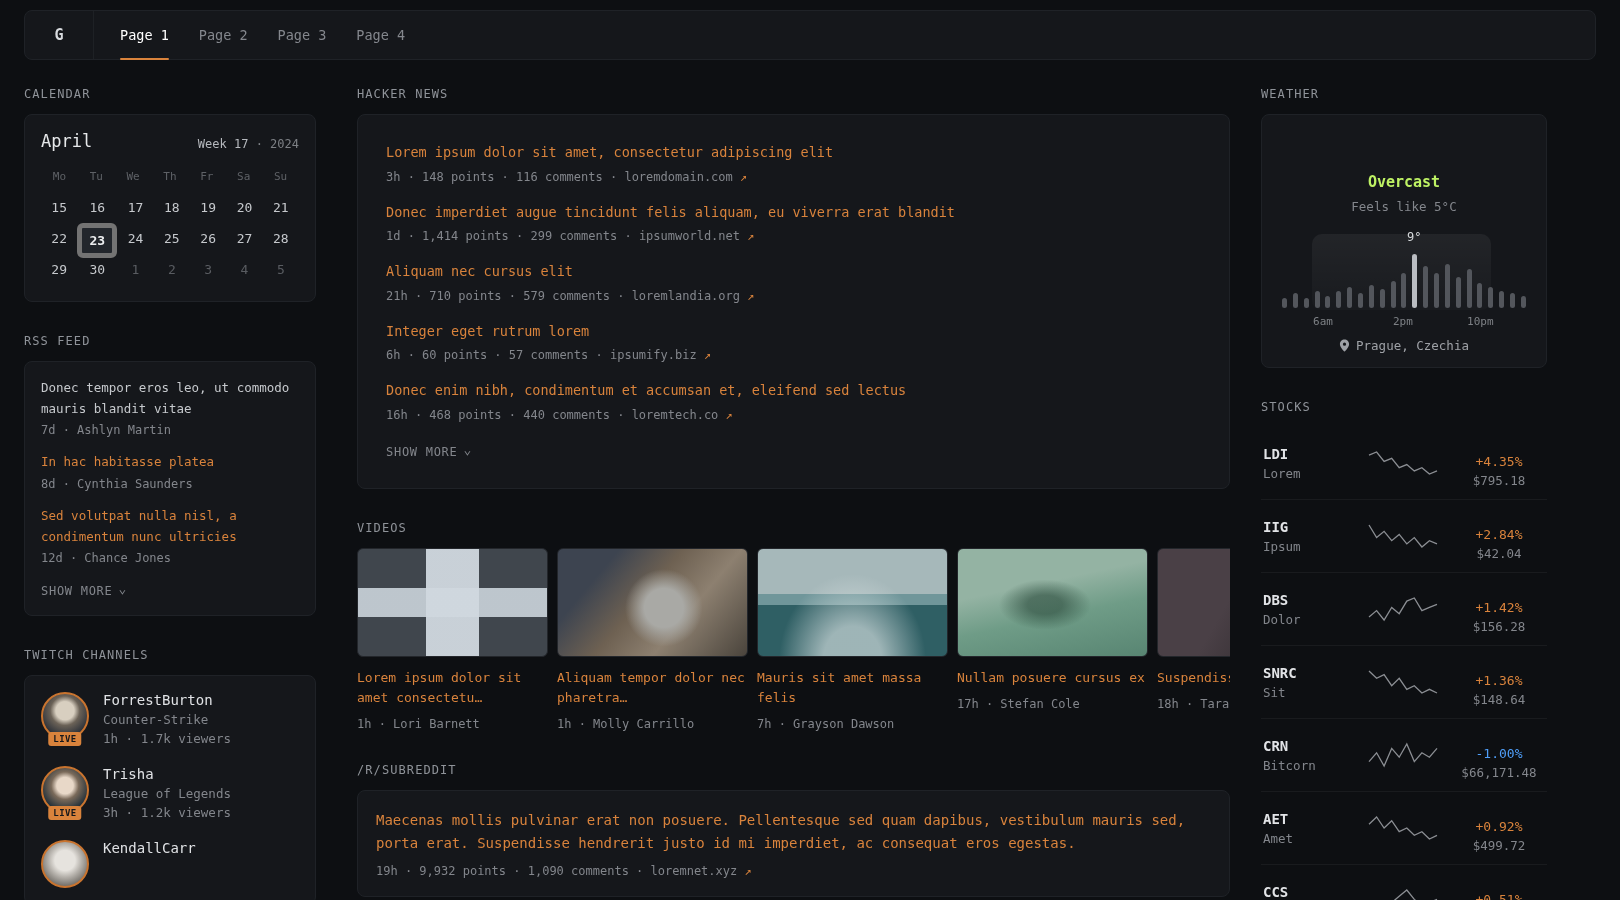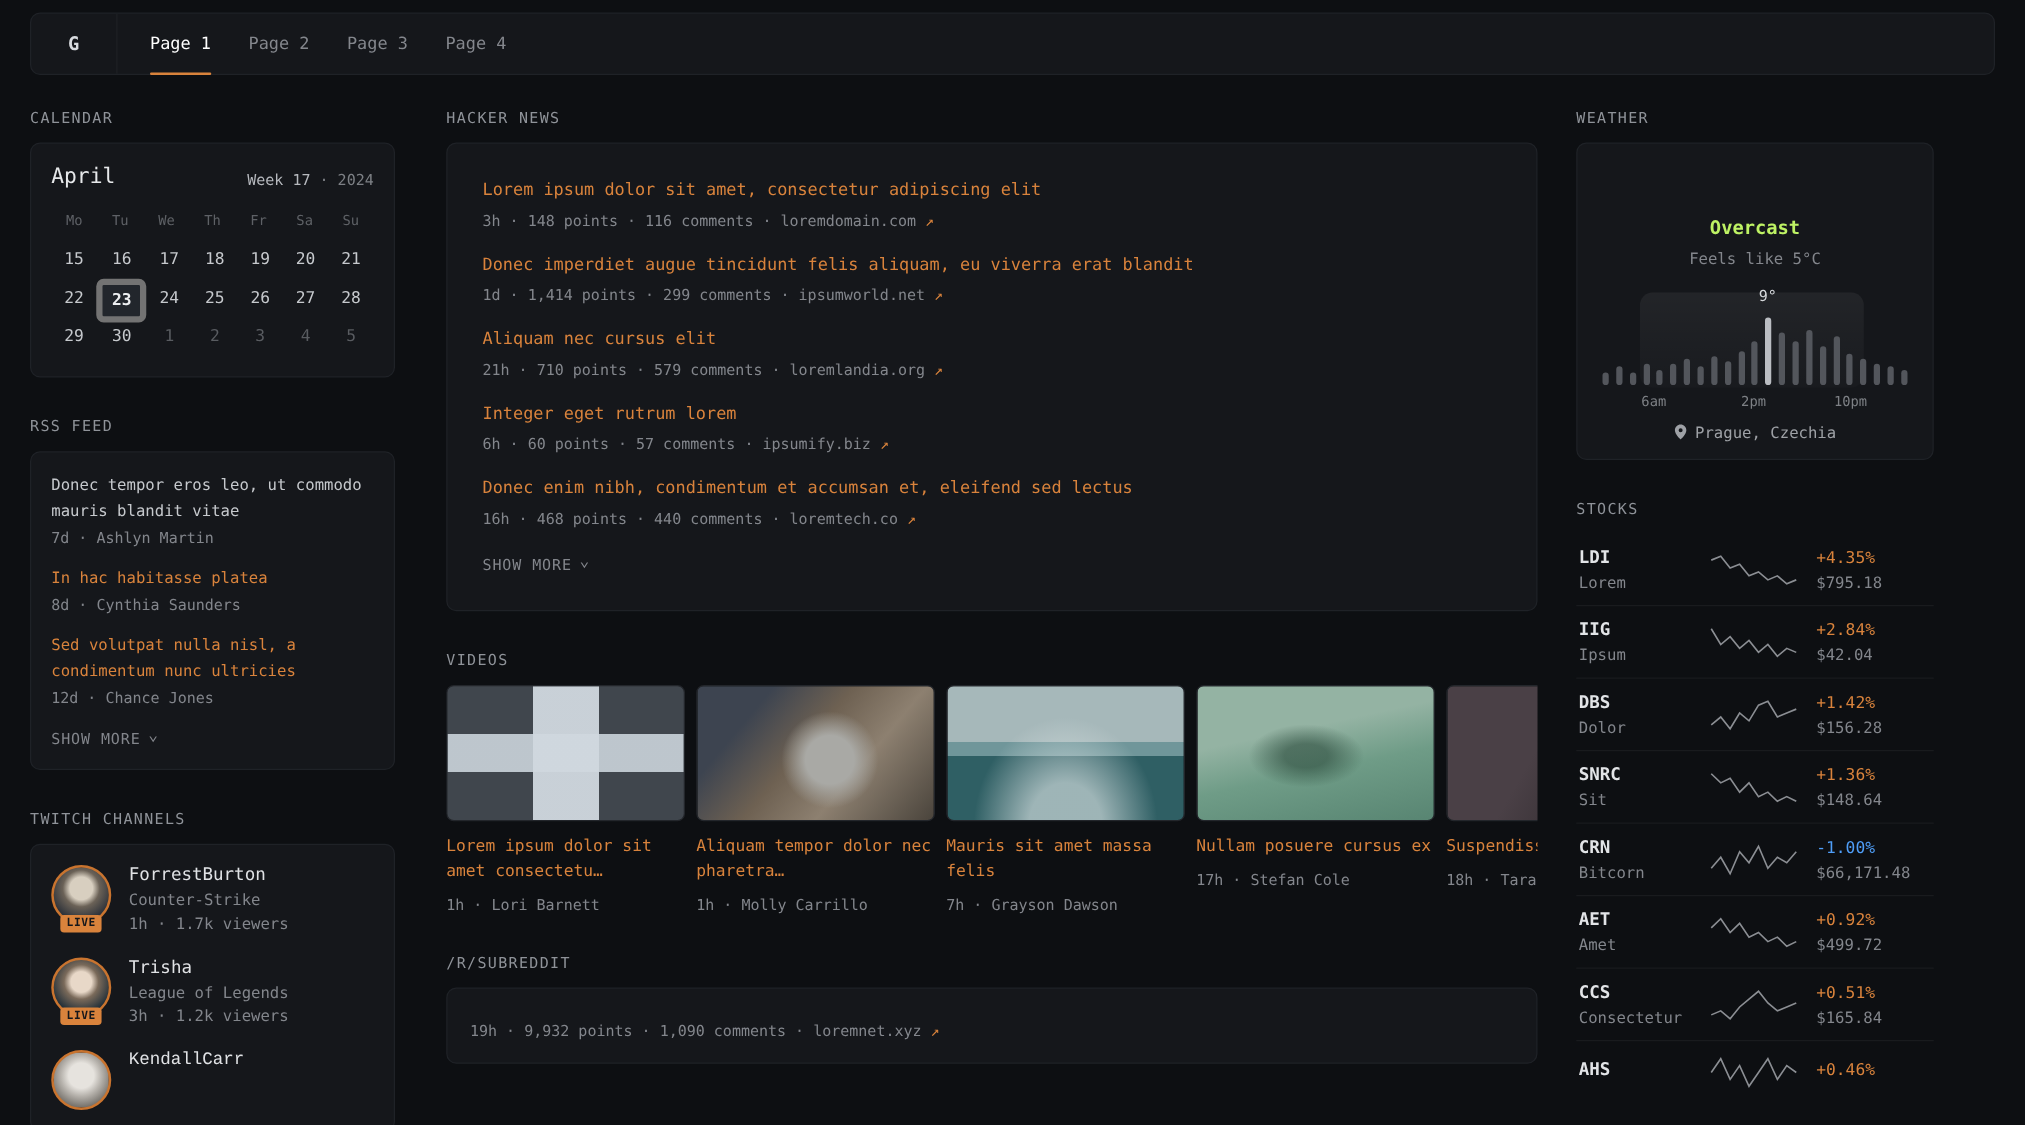--- a/index.html
+++ b/index.html
@@ -37,21 +37,21 @@
   
   .rss-item{margin-bottom:15px;}
   .rss-title{font-size:12.5px;line-height:1.65;color:#d9833c;cursor:pointer;display:block;}
   .rss-title.read{color:#c6c9cd;}
   .meta{font-size:12px;color:#83868c;margin-top:4px;}
   .show-more{font-size:12px;color:#83868c;letter-spacing:.06em;cursor:pointer;display:inline-flex;align-items:center;gap:6px;margin-top:2px;}
   .show-more .chev{font-size:13px;line-height:8px;position:relative;top:-2px;}
 
   
   .tw-row{display:flex;gap:14px;margin-bottom:20px;align-items:flex-start;}
-  .tw-row:last-child{margin-bottom:0;font-family:Liberation Mono, monospace;}
+  .tw-row:last-child{margin-bottom:0;}
   .tw-avatar-wrap{position:relative;flex:none;cursor:pointer;}
   .tw-avatar{width:44px;height:44px;border-radius:50%;border:2px solid #c9742f;}
   .av1{background:radial-gradient(circle at 50% 38%, #d8cfc0 0 26%, #6b6257 42%, #2f333a 72%);}
   .av2{background:radial-gradient(circle at 50% 40%, #e8d8c8 0 24%, #7a6a5a 40%, #233039 72%);}
   .av3{background:radial-gradient(circle at 50% 42%, #e6e3de 0 30%, #b8b4ae 48%, #6e6a64 78%);}
   .live-badge{position:absolute;bottom:-6px;left:50%;transform:translateX(-50%);background:#d9833c;color:#15171b;font-size:9px;font-weight:bold;letter-spacing:.05em;padding:2px 5px;border-radius:3px;}
   .tw-name{font-size:14px;color:#e0e2e5;cursor:pointer;}
   .tw-game{font-size:12.5px;color:#83868c;margin-top:4px;cursor:pointer;}
   .tw-meta{font-size:12.5px;color:#83868c;margin-top:4px;}
 
@@ -93,21 +93,21 @@
   .w-loc{display:flex;align-items:center;justify-content:center;gap:6px;font-size:12.5px;color:#9ea1a6;margin-top:10px;}
   .pin{width:11px;height:13px;fill:#9ea1a6;}
 
   
   .stock-row{display:flex;align-items:center;padding:11px 2px;border-bottom:1px solid rgba(255,255,255,.05);cursor:pointer;}
   .stock-row:last-child{border-bottom:none;}
   .stock-id{width:90px;flex:none;}
   .stock-ticker{font-size:14px;font-weight:bold;color:#e2e4e7;}
   .stock-name{font-size:12.5px;color:#83868c;margin-top:4px;}
   .spark{flex:1;display:flex;justify-content:center;align-items:center;}
-  .stock-vals{width:92px;flex:none;text-align:left;}
+  .stock-vals{width:92px;flex:none;text-align:center;margin-top:16px;}
   .stock-change{font-size:13px;color:#d9833c;}
   .stock-change.down{color:#4f9ef8;}
   .stock-price{font-size:12.5px;color:#83868c;margin-top:4px;}
 </style>
 </head>
 <body>
 
 <div class="page">
 
   <header class="topbar">
@@ -304,20 +304,21 @@
             <div class="thumb thumb-5"></div>
             <div class="video-title">Suspendisse diam</div>
             <div class="video-meta">18h · Tara</div>
           </div>
         </div>
       </section>
 
       <section>
         <h2 class="sec">/R/SUBREDDIT</h2>
         <div class="card" style="padding:18px;">
+          <a class="sr-title">Maecenas mollis pulvinar erat non posuere. Pellentesque sed quam dapibus, vestibulum mauris sed, porta erat. Suspendisse hendrerit justo id mi imperdiet, ac consequat eros egestas.</a>
           <div class="sr-meta">
             <span>19h · 9,932 points · 1,090 comments · </span><a class="hn-domain"><span>loremnet.xyz</span> <span class="ext">↗</span></a>
           </div>
         </div>
       </section>
     </div>
 
     <div class="col-right">
 
       <section>

